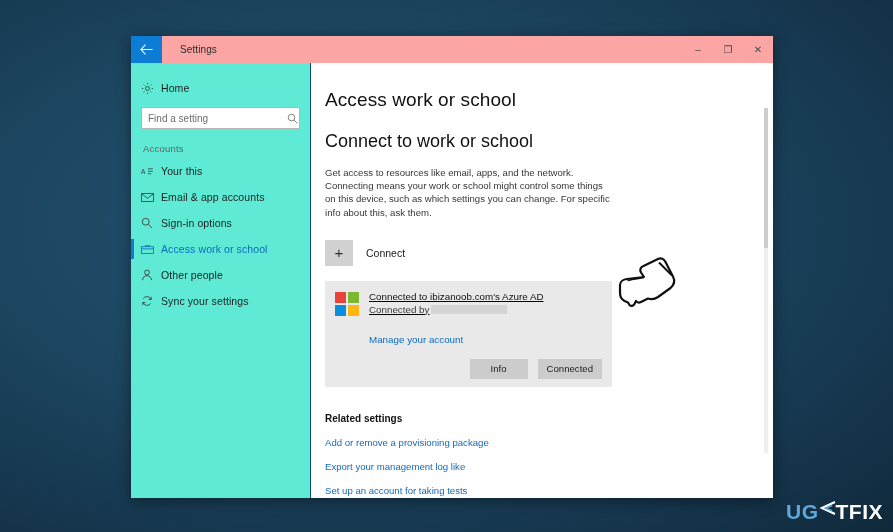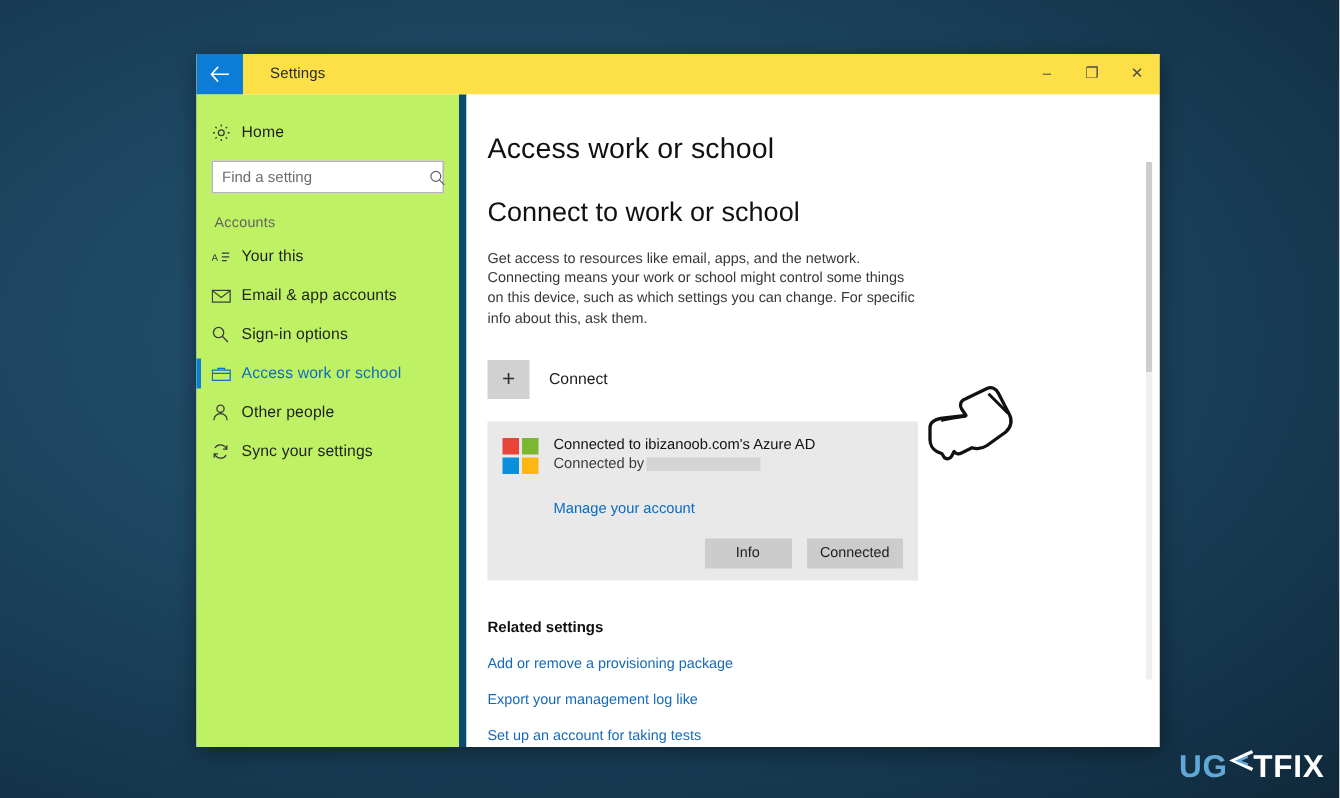--- a/index.html
+++ b/index.html
@@ -26,21 +26,21 @@
     width: 642px;
     height: 462px;
     background: #ffffff;
     box-shadow: 0 3px 14px rgba(0,0,0,0.42);
   }
 
   
   .titlebar {
     position: relative;
     height: 27px;
-    background: #fde047;
+    background: #fca5a5;
     display: flex;
     align-items: center;
   }
   .back-btn {
     width: 31px;
     height: 27px;
     background: #0c7cd5;
     display: flex;
     align-items: center;
     justify-content: center;
@@ -75,24 +75,24 @@
   
   .win-body {
     display: flex;
     height: 435px;
     position: relative;
   }
 
   
   .sidebar {
     width: 180px;
-    background: #bef264;
+    background: #5eead4;
     padding-top: 12px;
     position: relative;
-    border-right: 5px solid #0c4a6e;
+    border-right: 1px solid #0c4a6e;
   }
   .nav-row {
     display: flex;
     align-items: center;
     height: 26px;
     padding-left: 10px;
     cursor: pointer;
     position: relative;
   }
   .nav-row .ico {
@@ -206,21 +206,21 @@
   }
 
   
   .acct-card {
     margin-top: 15px;
     width: 287px;
     background: #e9e9e9;
     padding: 10px 10px 8px 10px;
     position: relative;
   }
-  .acct-top { display: flex; }
+  .acct-top { display: flex; text-decoration: underline; }
   .ms-logo {
     width: 24px; height: 24px;
     display: grid;
     grid-template-columns: 11px 11px;
     grid-template-rows: 11px 11px;
     gap: 2px;
     flex: 0 0 24px;
     margin-top: 1px;
   }
   .ms-logo span { display: block; }

